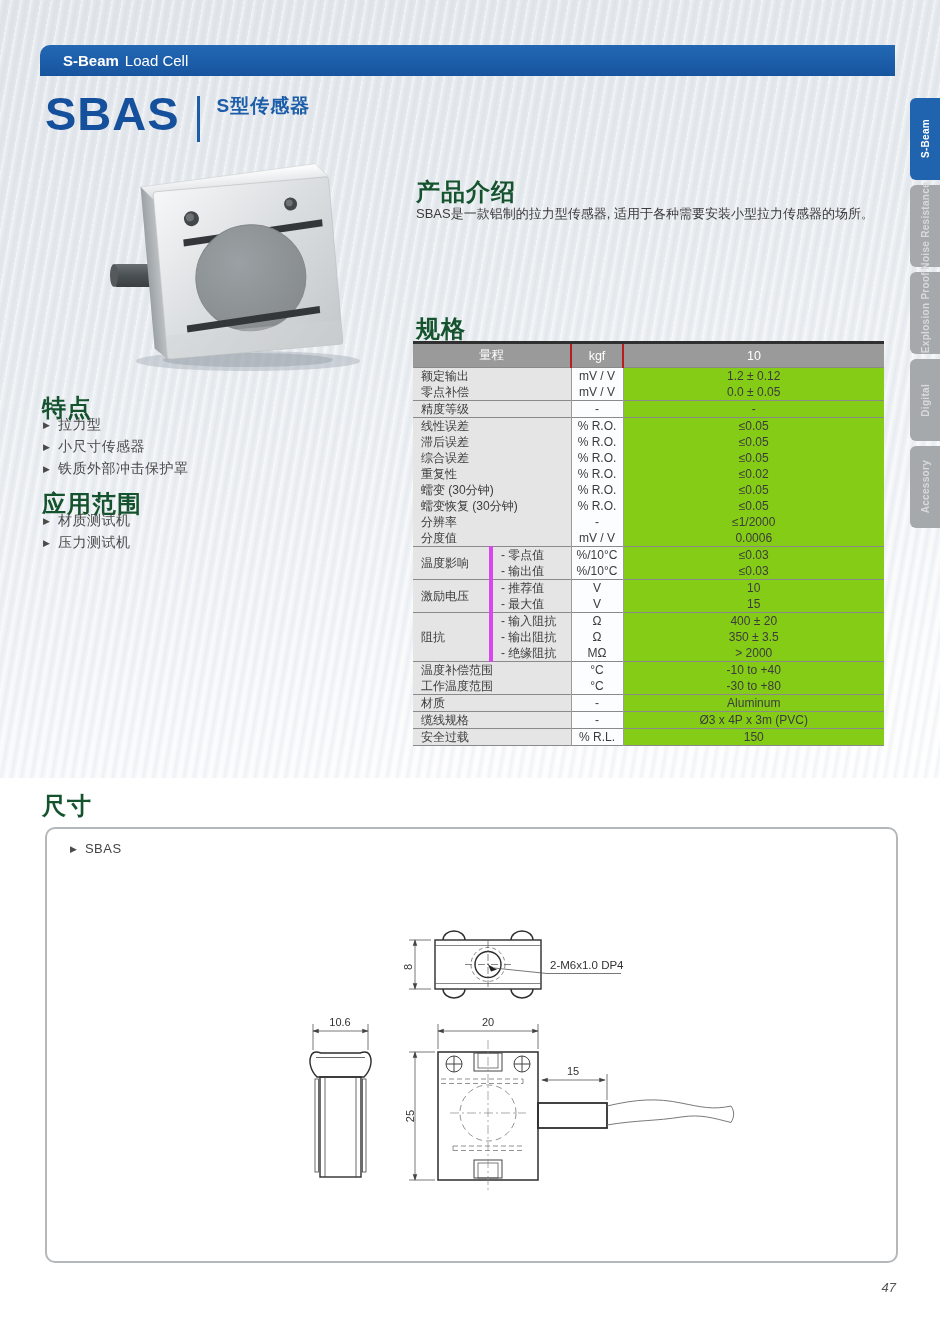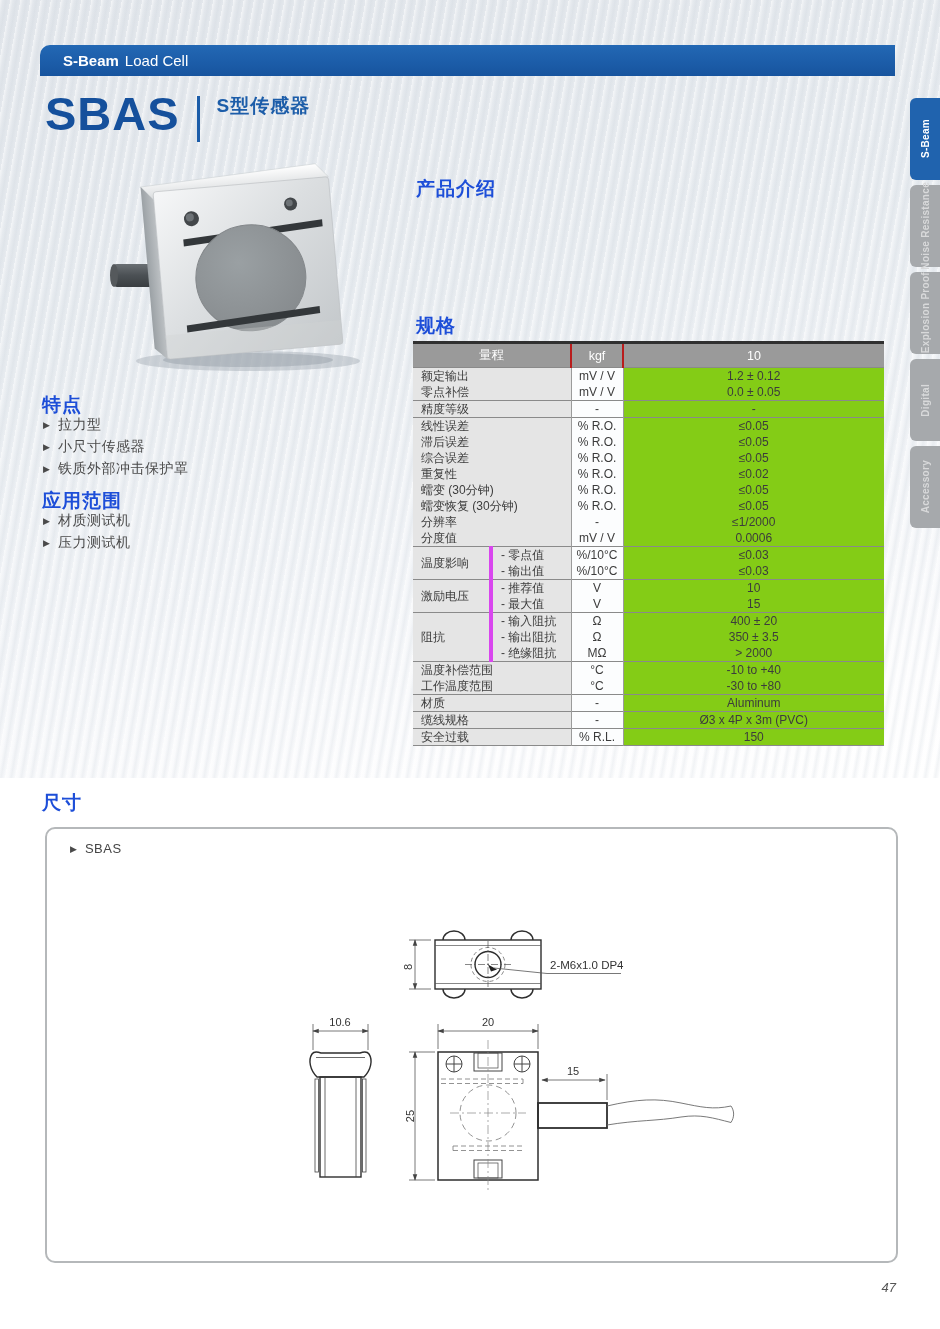--- a/index.html
+++ b/index.html
@@ -26,21 +26,21 @@
   .header-bar .b { font-weight:bold; }
   .header-bar .r { margin-left:6px; font-weight:normal; }
 
   
   .title-block { position:absolute; left:45px; top:88px; display:flex; align-items:flex-start; }
   .title-model { color:#15509c; font-size:47px; font-weight:bold; letter-spacing:1px; line-height:1.1; }
   .title-divider { width:3px; height:46px; background:#1c5da9; margin:8px 17px 0 17px; }
   .title-sub { display:flex; flex-direction:row; margin-top:6px; color:#1c5da9; font-size:19px; font-weight:bold; line-height:1.3; letter-spacing:1px; }
 
   
-  .h-blue { position:absolute; color:#1d4ed8; font-size:19px; font-weight:bold; letter-spacing:1px; }
+  .h-blue { position:absolute; color:#14532d; font-size:24px; font-weight:bold; letter-spacing:1px; }
 
   .intro-text { position:absolute; left:416px; top:204px; width:472px; font-size:13px; color:#3b3b3b; line-height:1.5; }
 
   
   .blist { position:absolute; display:flex; flex-direction:column; gap:2px; }
   .blist-item { display:flex; align-items:center; height:20px; }
   .tri { font-size:9px; color:#4a4a4a; margin-right:8px; }
   .blist-item .txt { font-size:14px; color:#4a4a4a; letter-spacing:0.5px; }
 
   
@@ -136,20 +136,21 @@
       <circle cx="198" cy="50" r="6.5" fill="#43474a"></circle>
       <circle cx="196.8" cy="48.8" r="3.4" fill="#6d7276"></circle>
       <polygon points="88,76 228,68 228,75 88,83" fill="#33373a"></polygon>
       <ellipse cx="152" cy="120" rx="55" ry="53" fill="url(#gHole)" stroke="#83878a" stroke-width="1"></ellipse>
       <polygon points="84,162 218,154 218,161 84,169" fill="#33373a"></polygon>
       <rect x="62" y="170" width="176" height="24" fill="#d0d3d5" opacity="0.35"></rect>
     </g>
   </svg>
 
   <div class="h-blue" style="left:416px; top:176px;">产品介绍</div>
+  <div class="intro-text">SBAS是一款铝制的拉力型传感器, 适用于各种需要安装小型拉力传感器的场所。</div>
 
   <div class="h-blue" style="left:42px; top:392px;">特点</div>
   <div class="blist" style="left:43px; top:415px;">
     <div class="blist-item">
       <span class="tri">▶</span>
       <span class="txt">拉力型</span>
     </div>
     <div class="blist-item">
       <span class="tri">▶</span>
       <span class="txt">小尺寸传感器</span>

